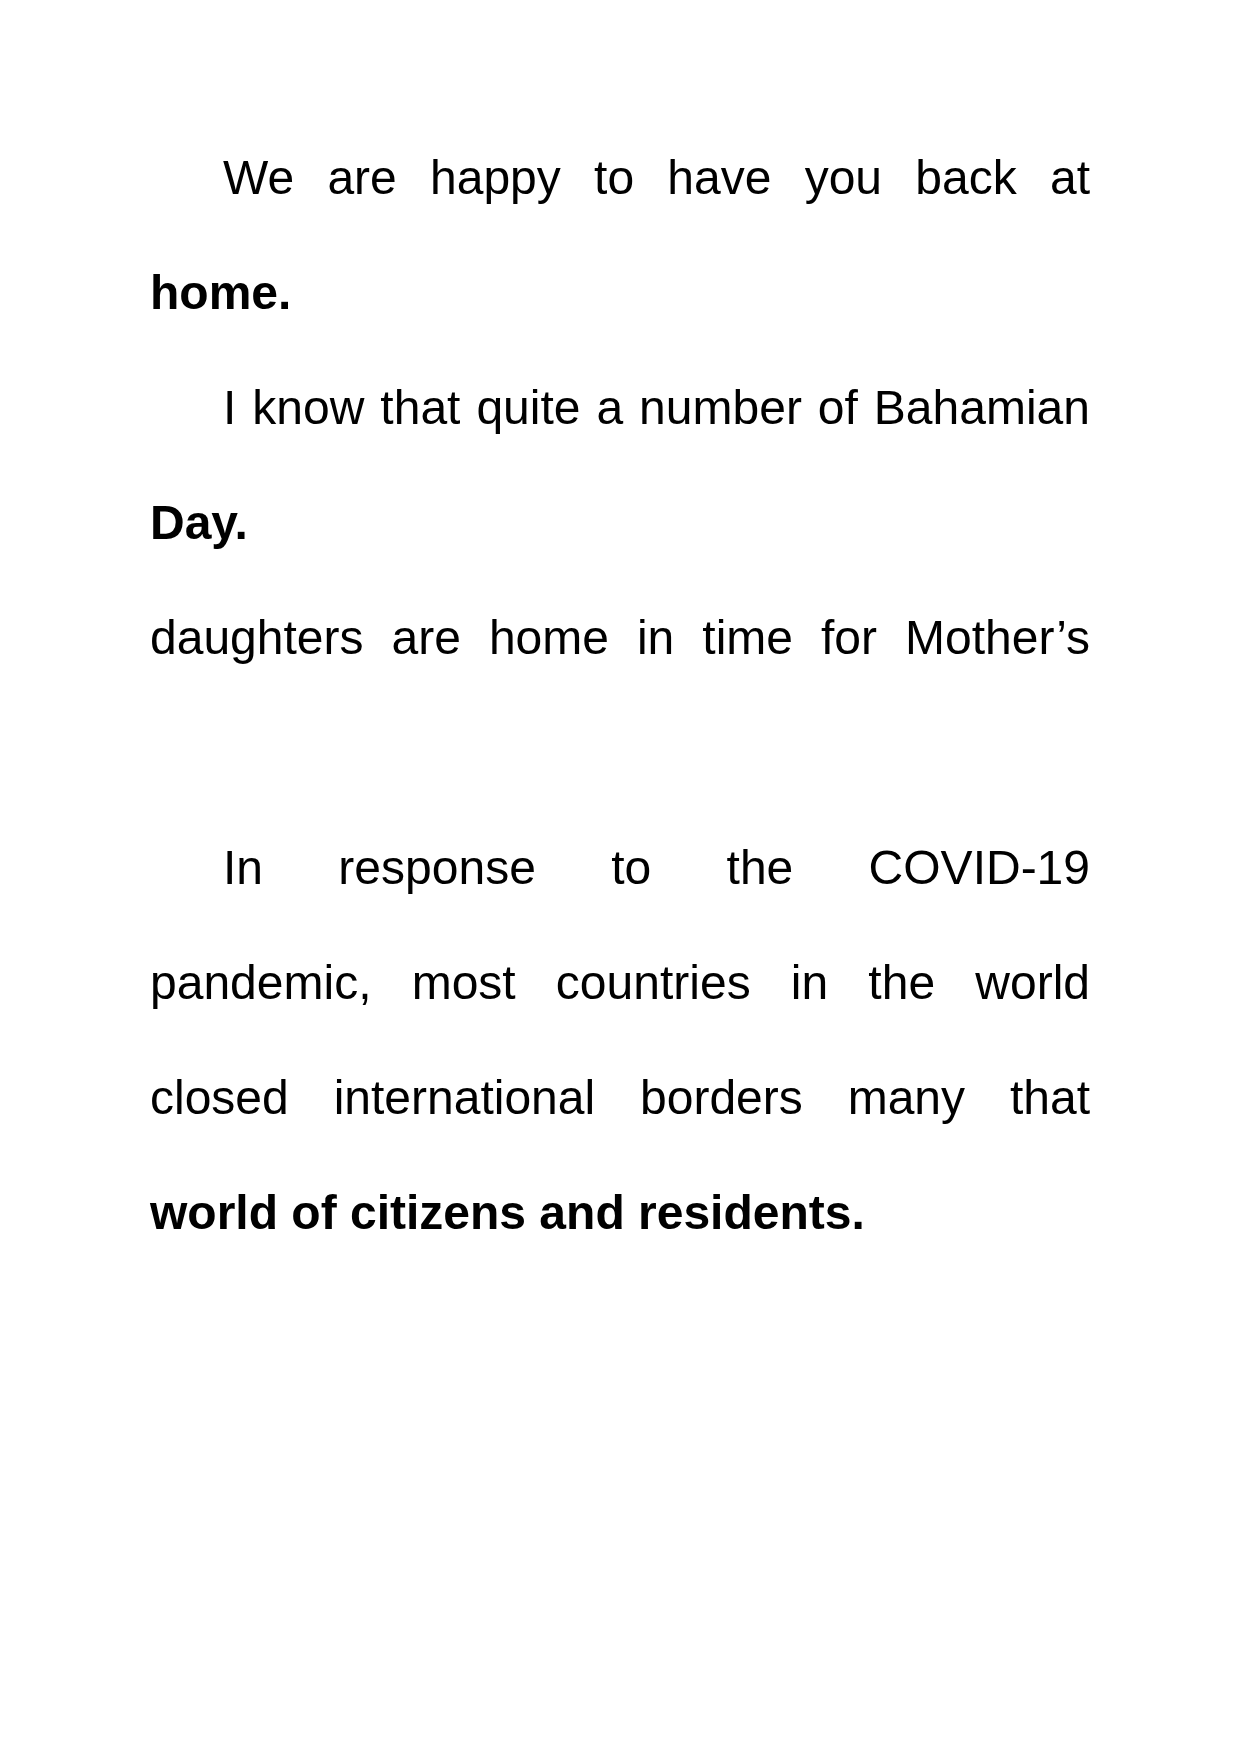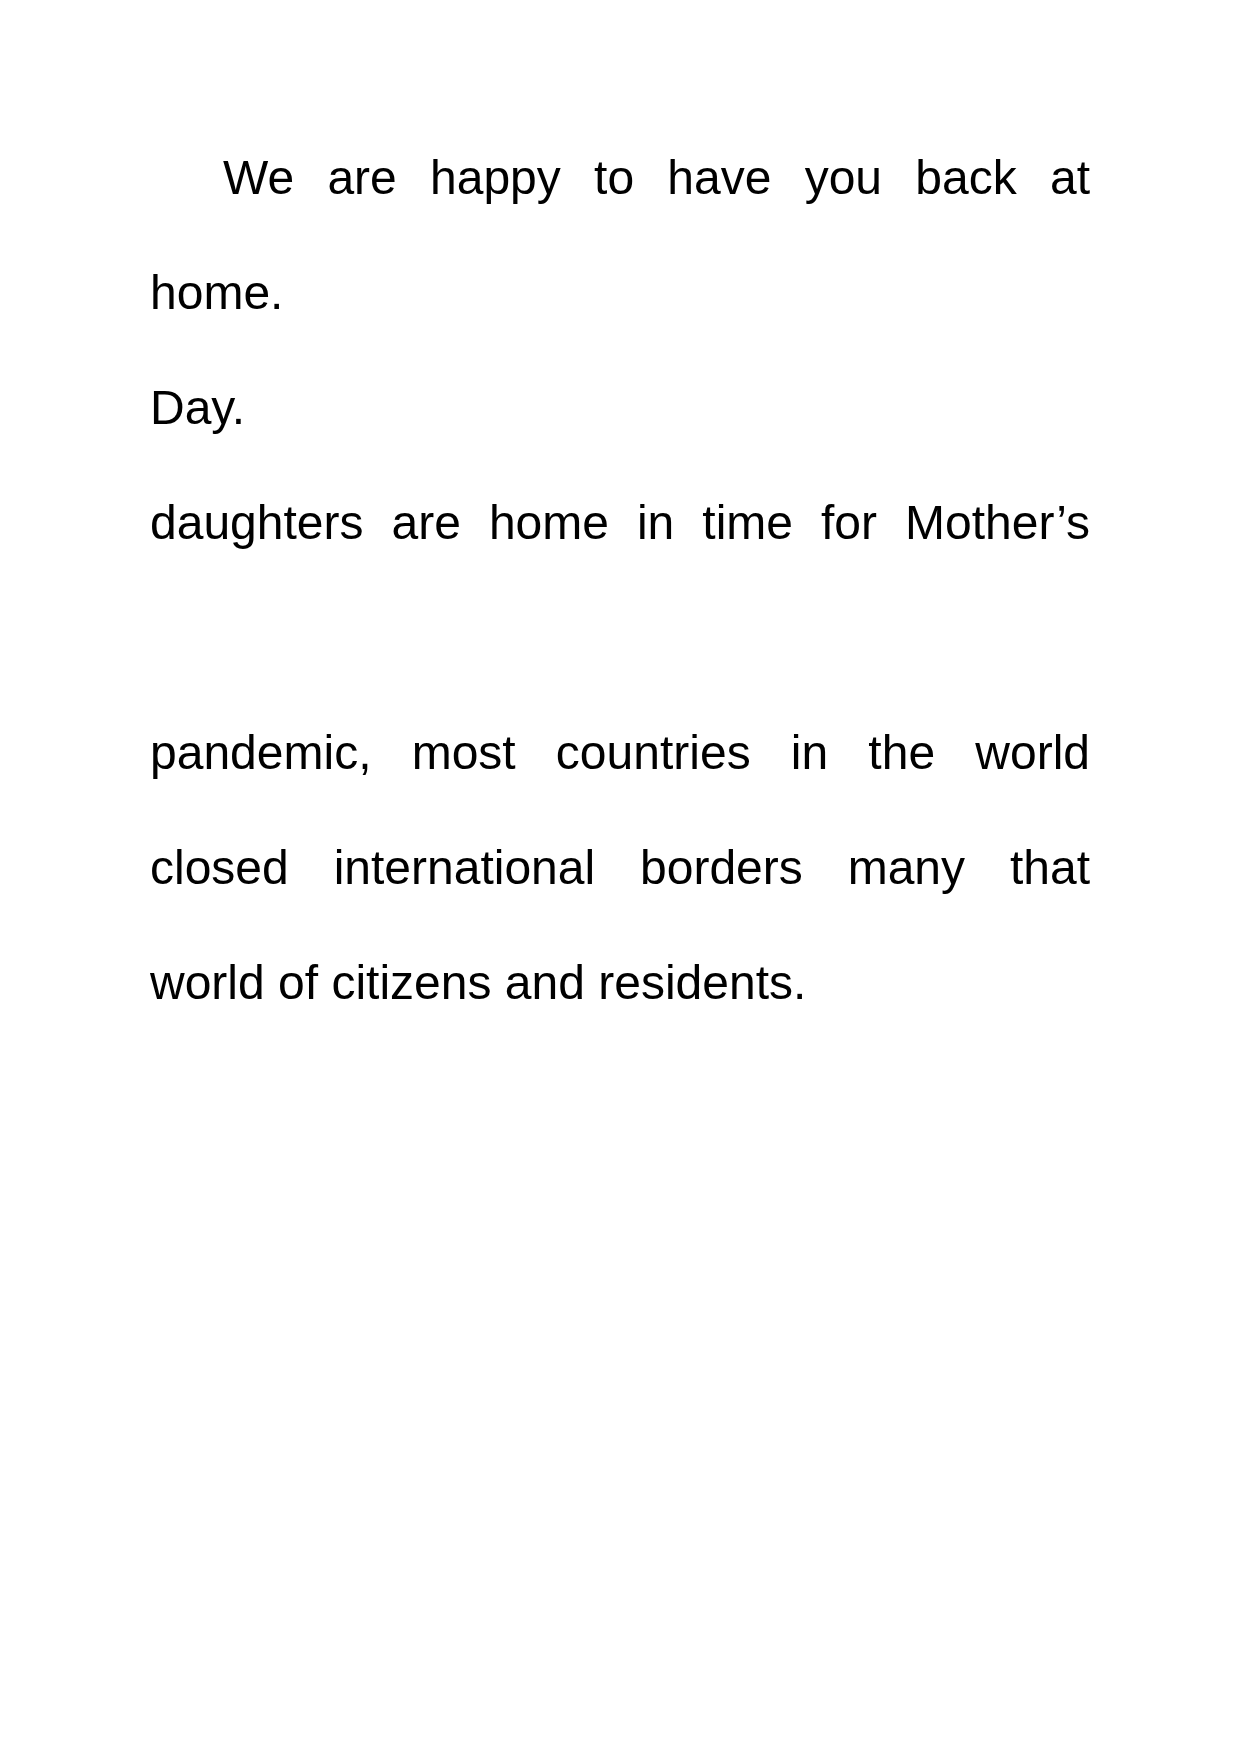--- a/index.html
+++ b/index.html
@@ -31,20 +31,21 @@
   }
   .line {
     text-align: justify;
     text-align-last: justify;
     text-justify: inter-word;
     white-space: normal;
   }
   .line.last {
     text-align: left;
     text-align-last: left;
+    font-weight: bold;
   }
   .line.indent {
     text-indent: 73px;
   }
   .blank-line {
     height: 115px;
   }
   .footer {
     position: absolute;
     top: 1558px;
@@ -62,27 +63,29 @@
 <div class="page">
 
   <div class="content">
 
     <div class="paragraph">
       <div class="line indent">We are happy to have you back at</div>
       <div class="line last">home.</div>
     </div>
 
     <div class="paragraph">
+      <div class="line indent">I know that quite a number of Bahamian</div>
       <div class="line last">Day.</div>
       <div class="line">daughters are home in time for Mother’s</div>
     </div>
 
     <div class="blank-line"></div>
 
     <div class="paragraph">
+      <div class="line indent">In response to the COVID-19</div>
       <div class="line">pandemic, most countries in the world</div>
       <div class="line">closed international borders many that</div>
       <div class="line last">world of citizens and residents.</div>
     </div>
 
   </div>
 
   <div class="footer">
     <span>5</span>
   </div>

